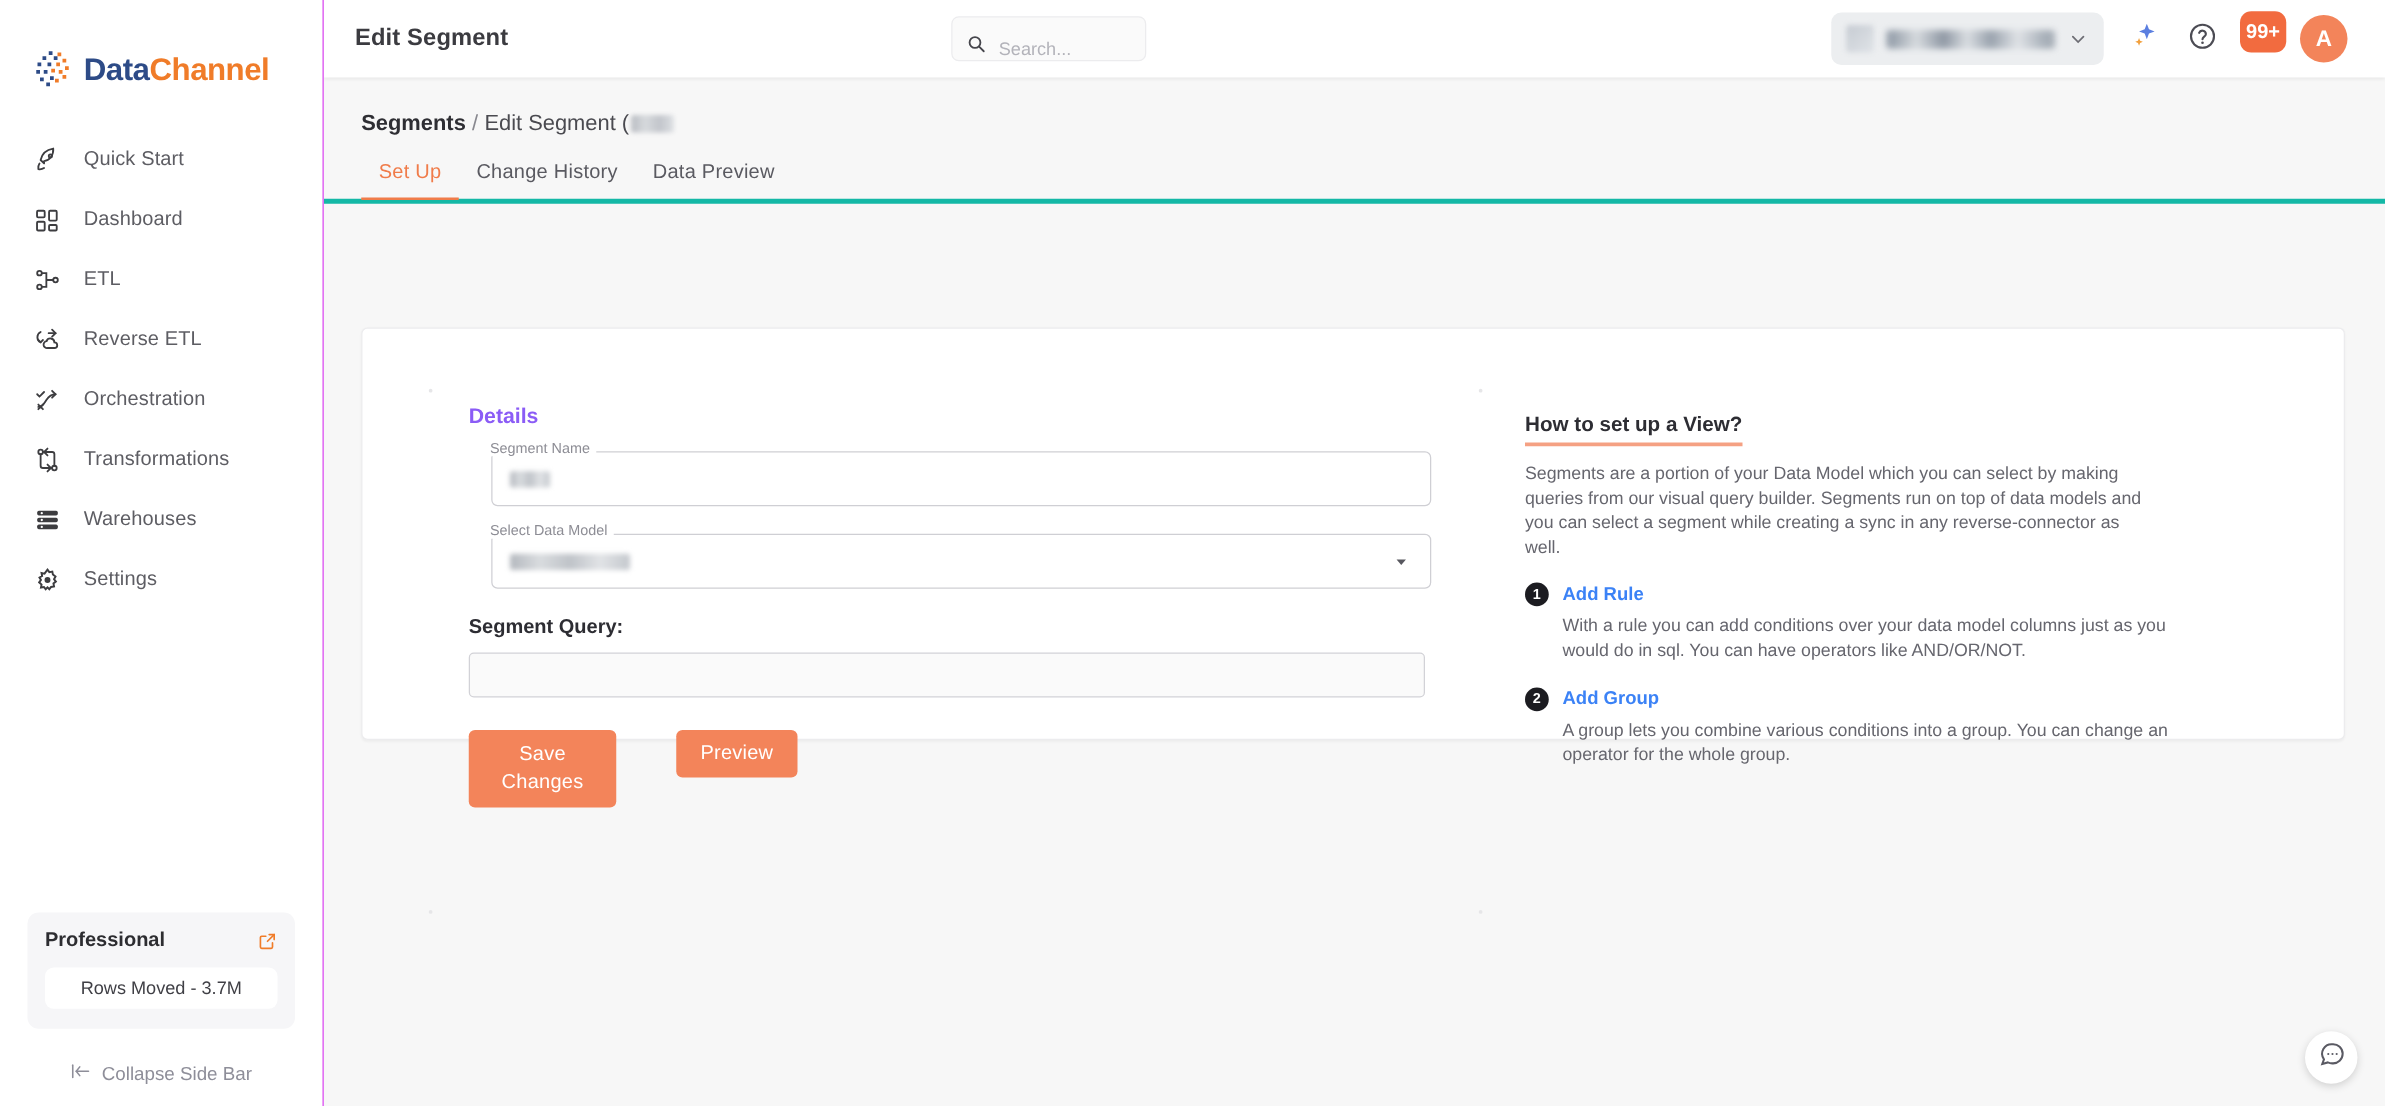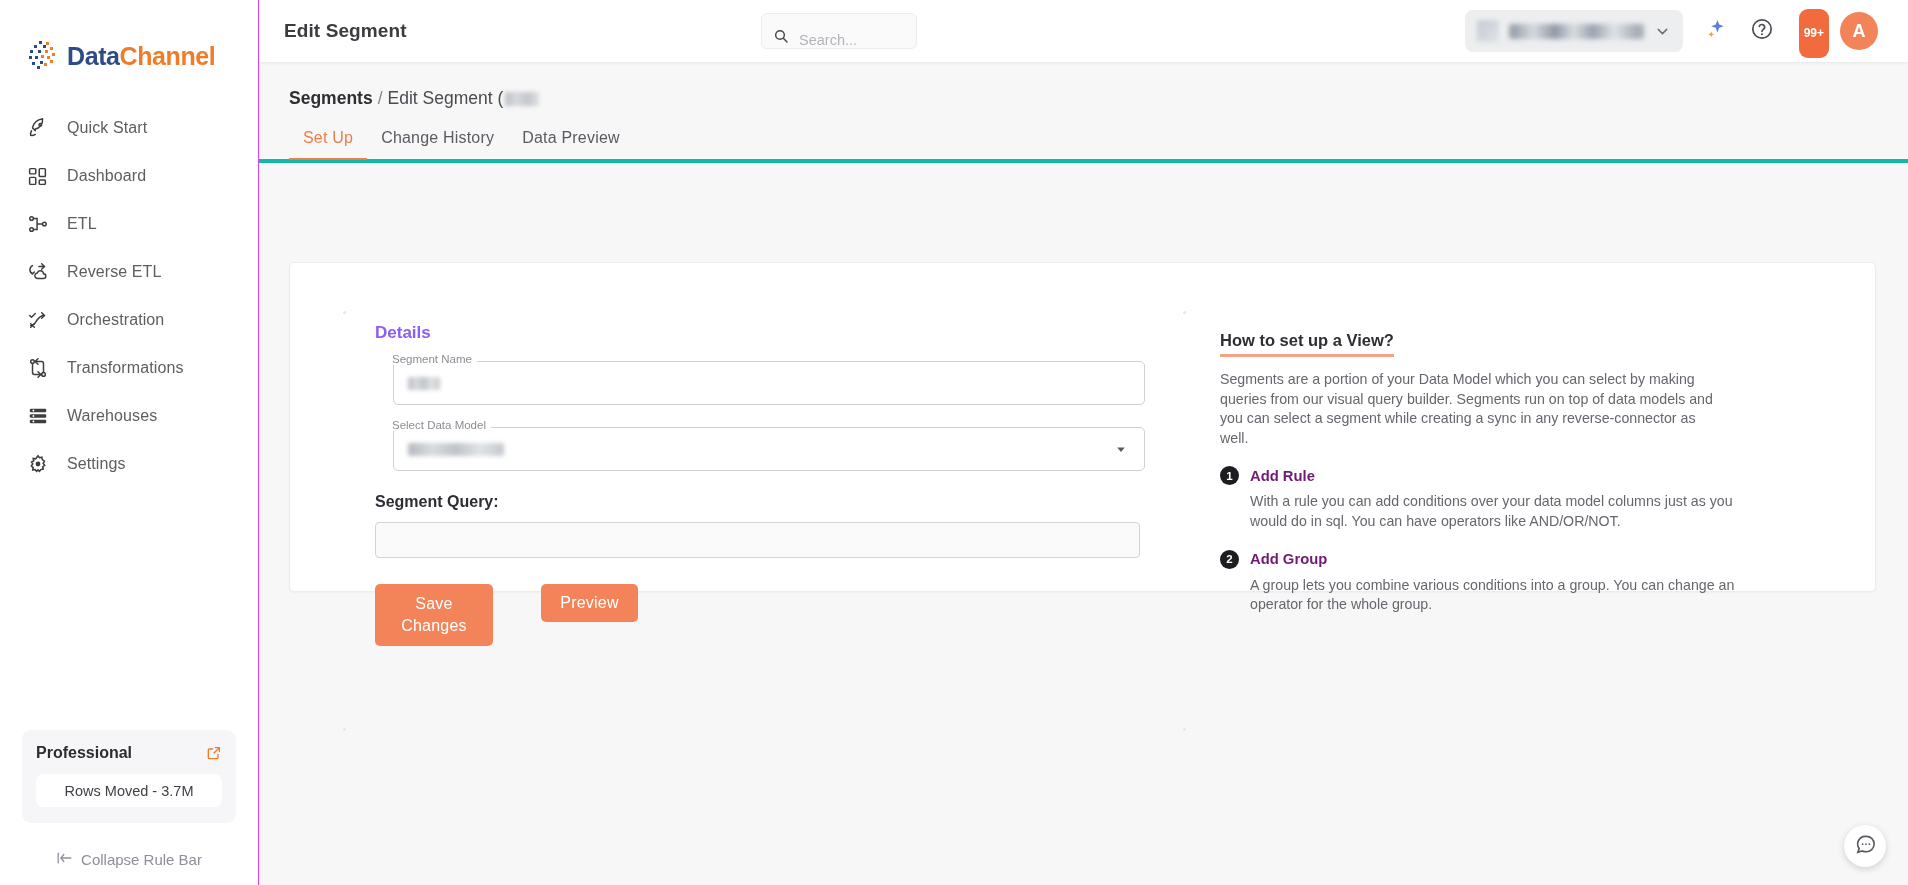--- a/index.html
+++ b/index.html
@@ -83,21 +83,21 @@
   .ws-name {
     flex: 1 1 auto; height: 15px; border-radius: 3px;
     background: linear-gradient(90deg,#9aa3ae 4%,#d6dade 18%,#8f98a4 34%,#d9dde1 48%,#99a2ad 62%,#dfe2e6 78%,#a7afb8 94%);
     filter: blur(2.4px);
     font-size: 0; color: transparent;
   }
   .ws-caret { color:#6d6d74; display:flex; }
   .icon-btn { display:flex; align-items:center; justify-content:center; cursor:pointer; position:relative; }
   .badge {
     position: absolute; top: -9px; right: -11px; background: #f26b3f; color:#fff;
-    font-size: 12px; font-weight: 700; border-radius: 9px; padding: 18px 5px; line-height: 1.1;
+    font-size: 16px; font-weight: 700; border-radius: 9px; padding: 8px 5px; line-height: 1.1;
   }
   .avatar {
     width: 38px; height: 38px; border-radius: 50%; background: #f3845a; color: #fff;
     display:flex; align-items:center; justify-content:center; font-size: 18px; font-weight: 600;
   }
 
   
   .content { flex: 1 1 auto; background: #f7f7f7; position: relative; overflow: hidden; }
   .breadcrumb { padding: 26px 0 0 30px; font-size: 17.5px; color:#4a4a50; display:flex; align-items:center; }
   .bc-strong { font-weight: 700; color: #2e2e33; }
@@ -165,21 +165,21 @@
   .help-title {
     font-size: 16.5px; font-weight: 700; color: #2d2d33; display:inline-block;
     border-bottom: 3px solid #f5a183; padding-bottom: 4px;
   }
   .help-body { font-size: 14.2px; line-height: 1.38; color: #66666e; margin-top: 13px; width: 500px; }
   .step { display:flex; gap: 11px; align-items:center; margin-top: 18px; }
   .step-num {
     width: 19px; height: 19px; flex:0 0 19px; border-radius: 50%; background:#1c1c21; color:#fff;
     font-size: 11.5px; font-weight:700; display:flex; align-items:center; justify-content:center;
   }
-  .step-title { font-size: 14.8px; font-weight: 700; color:#701a75; }
+  .step-title { font-size: 14.8px; font-weight: 700; color:#3b82f6; }
   .step-body { font-size: 14.2px; line-height: 1.38; color:#66666e; width: 500px; margin: 7px 0 0 30px; }
 
   .chat-fab {
     position: absolute; right: 22px; bottom: 18px; width: 42px; height: 42px;
     border-radius: 50%; background:#fff; box-shadow: 0 2px 7px rgba(0,0,0,.16);
     display:flex; align-items:center; justify-content:center; cursor:pointer; color:#5a5a63;
   }
   .ghost-dot { position:absolute; width:3px; height:3px; background:#e6e6e8; border-radius:50%; }
 </style>
 </head>
@@ -337,21 +337,21 @@
     </div>
 
     <div class="collapse">
       <span>
         <svg width="17" height="14" viewBox="0 0 24 20" fill="none" stroke="currentColor" stroke-width="1.8" stroke-linecap="round">
           <path d="M3 3v14"></path>
             <path d="M21 10H7"></path>
             <path d="M11 5l-4 5 4 5"></path>
         </svg>
       </span>
-      <span>Collapse Rule Bar</span>
+      <span>Collapse Side Bar</span>
     </div>
   </aside>
 
   <div class="right-col">
 
     <header class="topbar">
       <div class="page-title">Edit Segment</div>
 
       <div class="searchbox">
         <span>

